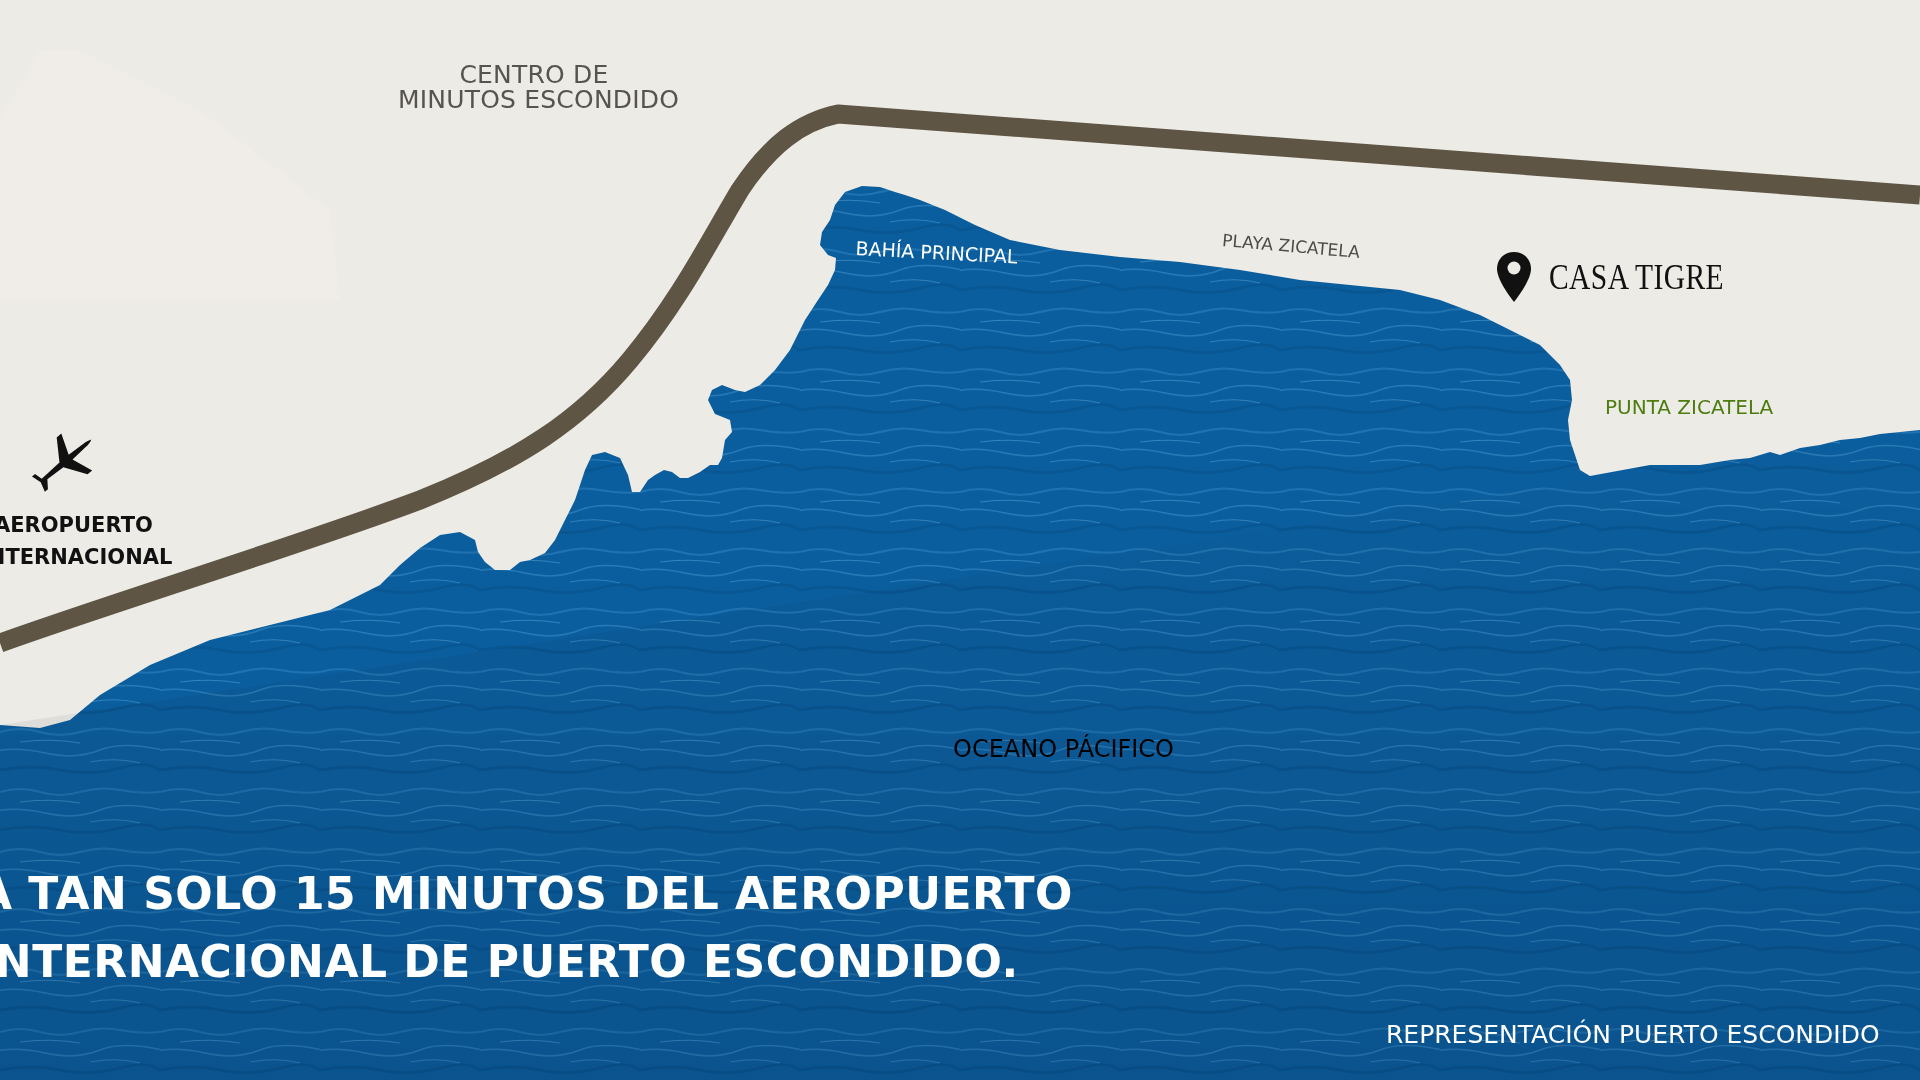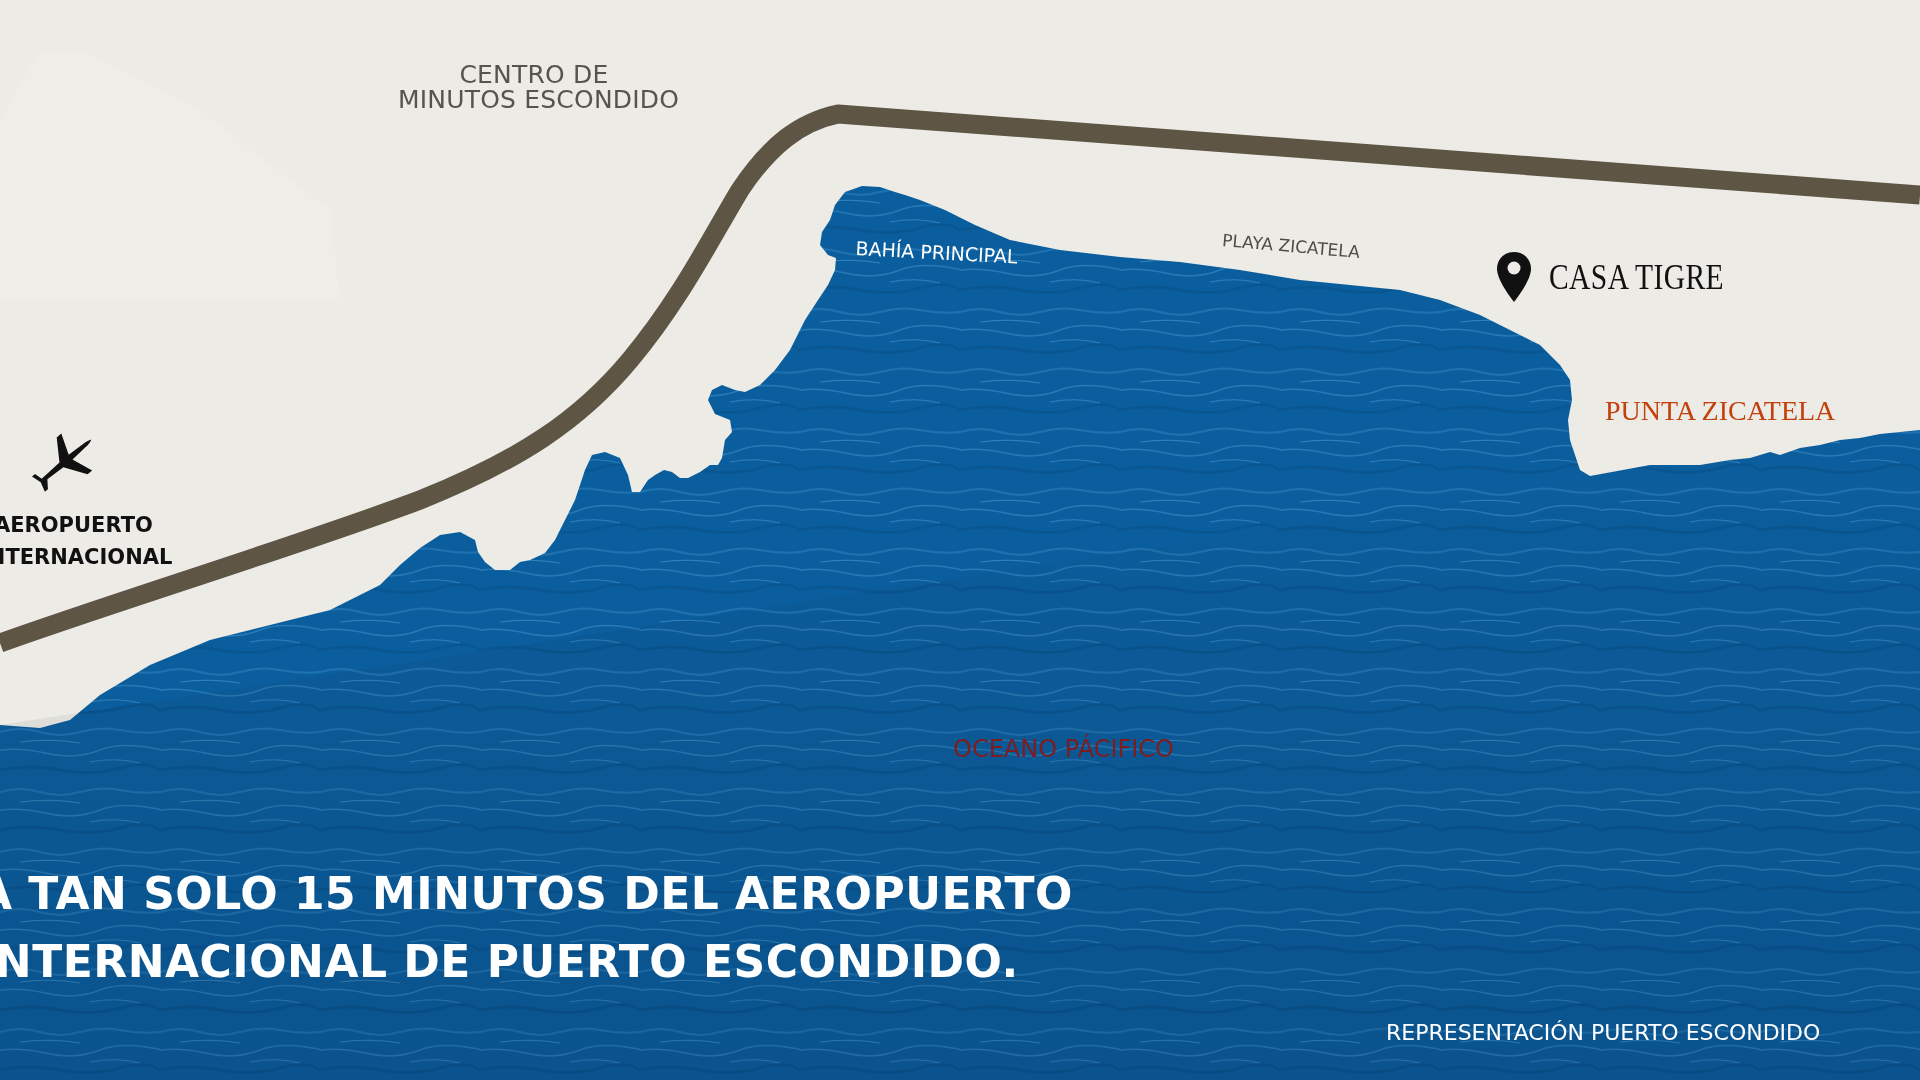--- a/index.html
+++ b/index.html
@@ -3,25 +3,25 @@
 <meta charset="utf-8">
 <style>
   html, body { margin:0; padding:0; }
   body { width:1920px; height:1080px; overflow:hidden; background:#edebe6; position:relative; font-family:"DejaVu Sans", sans-serif; }
   #map { position:absolute; left:0; top:0; width:1920px; height:1080px; }
   .lbl { position:absolute; white-space:nowrap; line-height:1; }
   .land-dark { color:#57534e; font-family:"DejaVu Sans", sans-serif; font-size:25px; letter-spacing:0.2px; text-align:center; }
   .water-small { color:#ffffff; font-size:19px; }
   .land-small { color:#4f4b46; font-size:17px; }
   .casa { color:#111; font-family:"Liberation Serif", serif; font-size:36px; transform:scaleX(0.82); transform-origin:left center; letter-spacing:0.5px; }
-  .punta { color:#c2410c; font-size:28px;font-family:Liberation Serif, serif; }
+  .punta { color:#4d7c0f; font-size:20px; }
   .airport { color:#111; font-weight:bold; font-size:21px; line-height:32px; }
-  .ocean { color:#7f1d1d; font-size:24px; }
+  .ocean { color:#000000; font-size:24px; }
   .headline { color:#fff; font-family:"DejaVu Sans", sans-serif; font-weight:bold; font-size:44px; line-height:68px; letter-spacing:0.5px; }
-  .credit { color:#fff; font-size:22px; }
+  .credit { color:#fff; font-size:25px; }
 </style>
 </head>
 <body>
 
 <svg id="map" viewBox="0 0 1920 1080" xmlns="http://www.w3.org/2000/svg">
   <defs>
     <pattern id="waves" width="160" height="60" patternUnits="userSpaceOnUse">
       <rect width="160" height="60" fill="#0b5e9e"></rect>
       <path d="M0 12 Q20 6 40 12 T80 12 T120 10 T160 12" stroke="#2f82bd" stroke-width="2" fill="none" opacity="0.55"></path>
       <path d="M-10 32 Q15 26 45 33 T100 30 T170 32" stroke="#4a9ad0" stroke-width="1.5" fill="none" opacity="0.45"></path>

